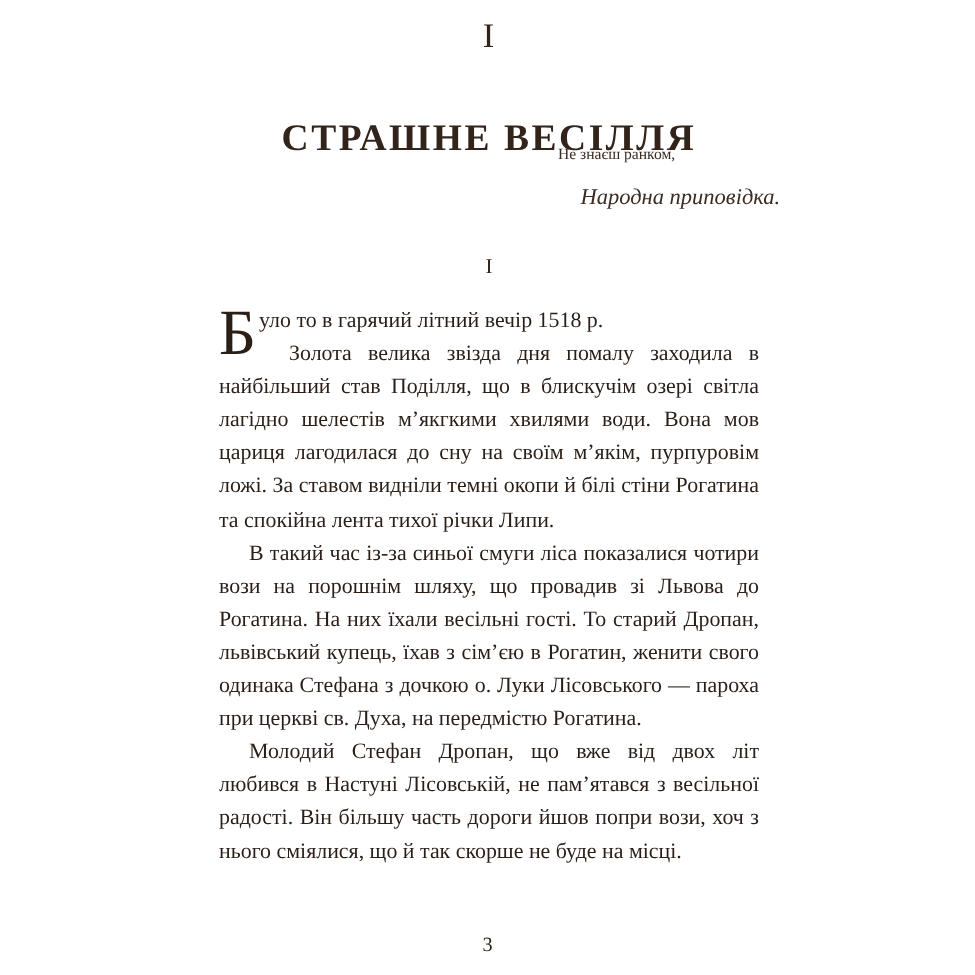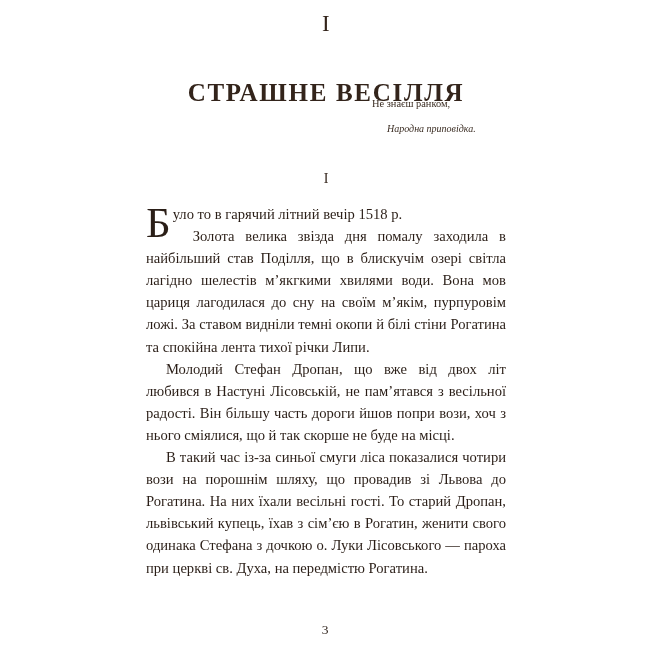--- a/index.html
+++ b/index.html
@@ -76,21 +76,21 @@
   }
   .epigraph-line {
     display: block;
     white-space: nowrap;
   }
   .epigraph-source {
     display: block;
     margin-top: 9px;
     padding-left: 15px;
     font-style: italic;
-    font-size: 10px;
+    font-size: 15px;
     white-space: nowrap;
   }
 
   
   .section-numeral {
     position: absolute;
     left: 0;
     width: 360px;
     top: 172px;
     text-align: center;
@@ -171,23 +171,23 @@
     </div>
 
     <div class="section-numeral">I</div>
 
     <div class="body-text">
 
       <p class="body-paragraph para-first">
         <span class="drop-cap">Б</span><span>уло то в гарячий літний вечір 1518 р.</span><br><span style="display:inline-block;width:20px;"></span><span>Золота велика звізда дня помалу заходила в найбільший став Поділля, що в блискучім озері світла лагідно шелестів м’якгкими хвилями води. Вона мов цариця лагодилася до сну на своїм м’якім, пурпуровім ложі. За ставом видніли темні окопи й білі стіни Рогатина та спокійна лента тихої річки Липи.</span>
       </p>
 
+      <p class="body-paragraph">В такий час із-за синьої смуги ліса показалися чотири вози на порошнім шляху, що провадив зі Львова до Рогатина. На них їхали весільні гості. То старий Дропан, львівський купець, їхав з сім’єю в Рогатин, женити свого одинака Стефана з дочкою о. Луки Лісовського — пароха при церкві св. Духа, на передмістю Рогатина.</p>
+
       <p class="body-paragraph">Молодий Стефан Дропан, що вже від двох літ любився в Настуні Лісовській, не пам’ятався з весільної радості. Він більшу часть дороги йшов попри вози, хоч з нього сміялися, що й так скорше не буде на місці.</p>
-
-      <p class="body-paragraph">В такий час із-за синьої смуги ліса показалися чотири вози на порошнім шляху, що провадив зі Львова до Рогатина. На них їхали весільні гості. То старий Дропан, львівський купець, їхав з сім’єю в Рогатин, женити свого одинака Стефана з дочкою о. Луки Лісовського — пароха при церкві св. Духа, на передмістю Рогатина.</p>
 
     </div>
 
   </div>
 
   <div class="page-number">3</div>
 
 </div>
 
 </body></html>

